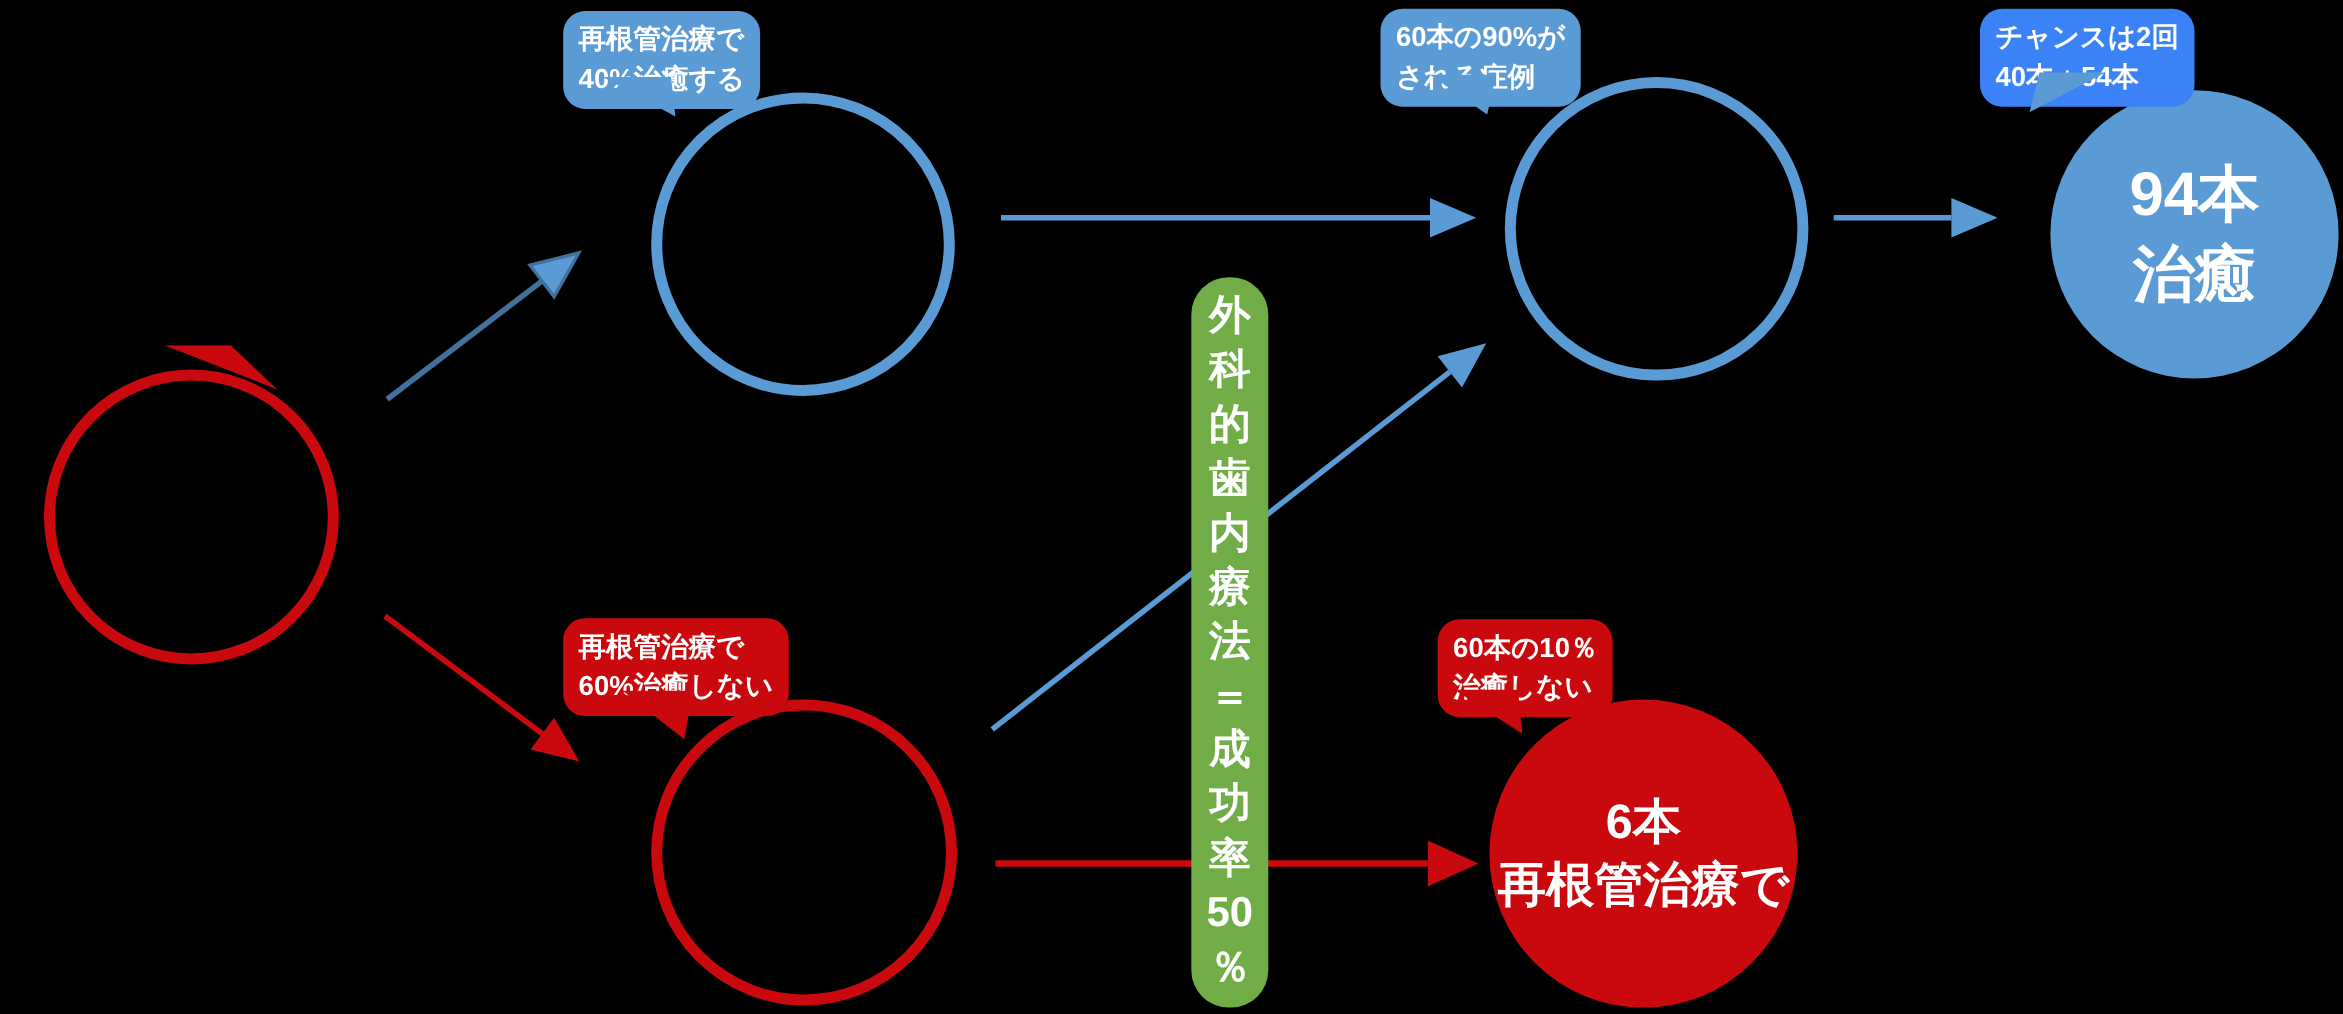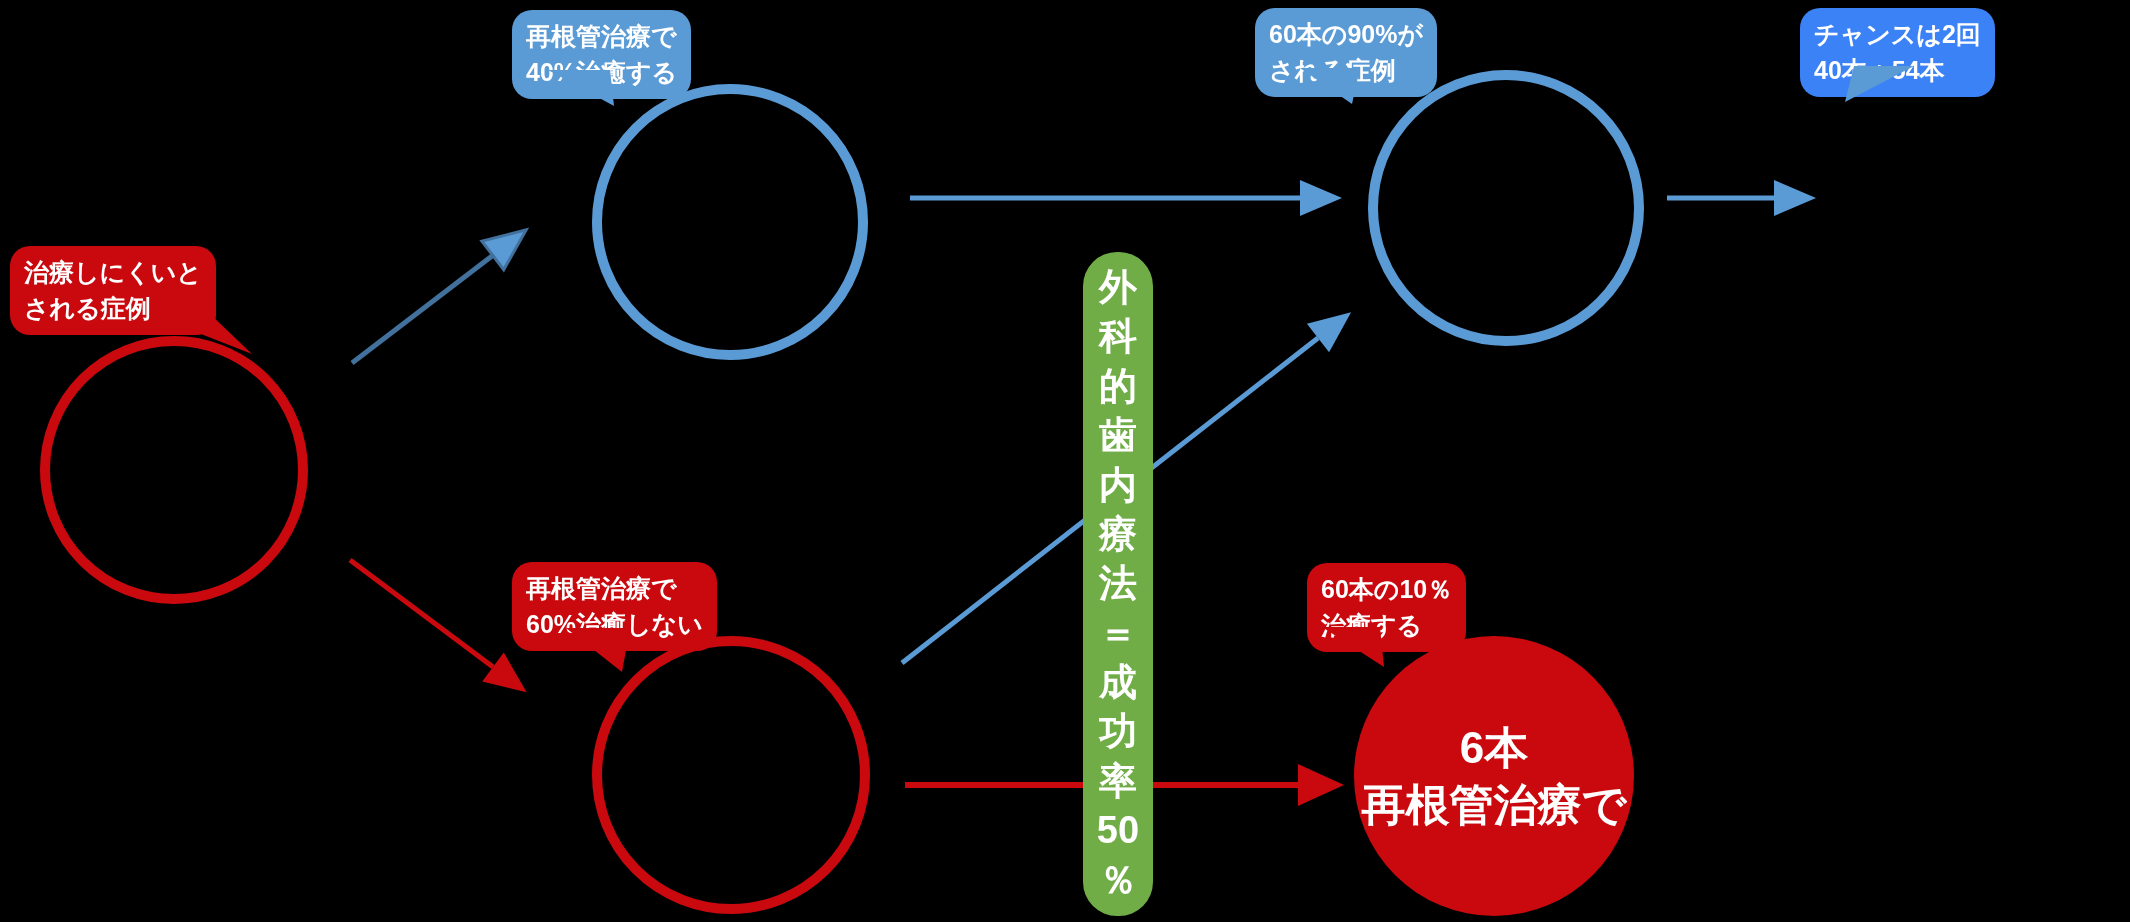--- a/index.html
+++ b/index.html
@@ -45,20 +45,24 @@
     <line x1="902" y1="663" x2="1318" y2="338" stroke="#5B9BD5" stroke-width="5" marker-end="url(#headBlue)"></line>
     <line x1="1667" y1="198" x2="1774" y2="198" stroke="#5B9BD5" stroke-width="5" marker-end="url(#headBlue)"></line>
     <line x1="905" y1="785" x2="1298" y2="785" stroke="#C9090E" stroke-width="6" marker-end="url(#headRedBig)"></line>
   </svg>
 
   <div class="circle-outline" style="left:40px;top:336px;width:268px;height:268px;border:10px solid #C9090E;"></div>
   <div class="circle-outline" style="left:592px;top:84px;width:276px;height:276px;border:10px solid #5B9BD5;"></div>
   <div class="circle-outline" style="left:592px;top:636px;width:278px;height:278px;border:10px solid #C9090E;"></div>
   <div class="circle-outline" style="left:1368px;top:70px;width:276px;height:276px;border:10px solid #5B9BD5;"></div>
 
+  <div class="circle-filled" style="left:1864px;top:82px;width:262px;height:262px;background:#5B9BD5;font-size:56px;">
+    <span>94本
+治癒</span>
+  </div>
   <div class="circle-filled" style="left:1354px;top:636px;width:280px;height:280px;background:#C9090E;font-size:44px;">
     <span>6本
 再根管治療で</span>
   </div>
 
   <div class="greenbar">
       <div>外</div>
       <div>科</div>
       <div>的</div>
       <div>歯</div>
@@ -66,39 +70,35 @@
       <div>療</div>
       <div>法</div>
       <div>＝</div>
       <div>成</div>
       <div>功</div>
       <div>率</div>
       <div>50</div>
       <div>％</div>
     </div>
 
-  <div class="bubble" style="left:10px;top:246px;background:#C9090E;">
-    <span>治療しにくいと
-される症例</span>
-  </div>
   <div class="bubble" style="left:512px;top:10px;background:#5B9BD5;">
     <span>再根管治療で
 40%治癒する</span>
   </div>
   <div class="bubble" style="left:512px;top:562px;background:#C9090E;">
     <span>再根管治療で
 60%治癒しない</span>
   </div>
   <div class="bubble" style="left:1255px;top:8px;background:#5B9BD5;">
     <span>60本の90%が
 される症例</span>
   </div>
   <div class="bubble" style="left:1307px;top:563px;background:#C9090E;">
     <span>60本の10％
-治癒する</span>
+治癒しない</span>
   </div>
   <div class="bubble" style="left:1800px;top:8px;background:#3b82f6;">
     <span>チャンスは2回
 40本＋54本</span>
   </div>
 
   <svg id="tails" class="layer" viewBox="0 0 2130 922" xmlns="http://www.w3.org/2000/svg">
     <polygon points="150,314 210,314 252,354" fill="#C9090E"></polygon>
     <polygon points="548,70 610,70 614,106" fill="#5B9BD5"></polygon>
     <polygon points="566,628 630,628 622,672" fill="#C9090E"></polygon>

